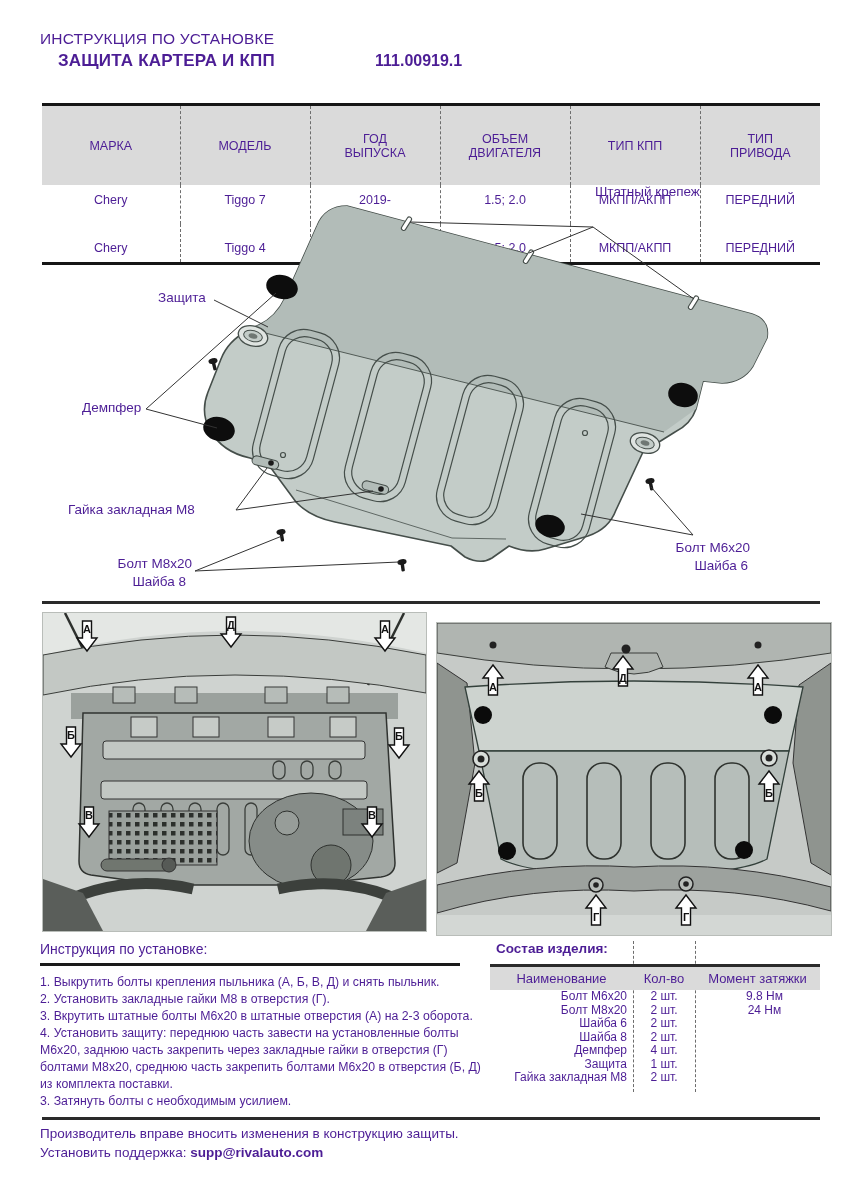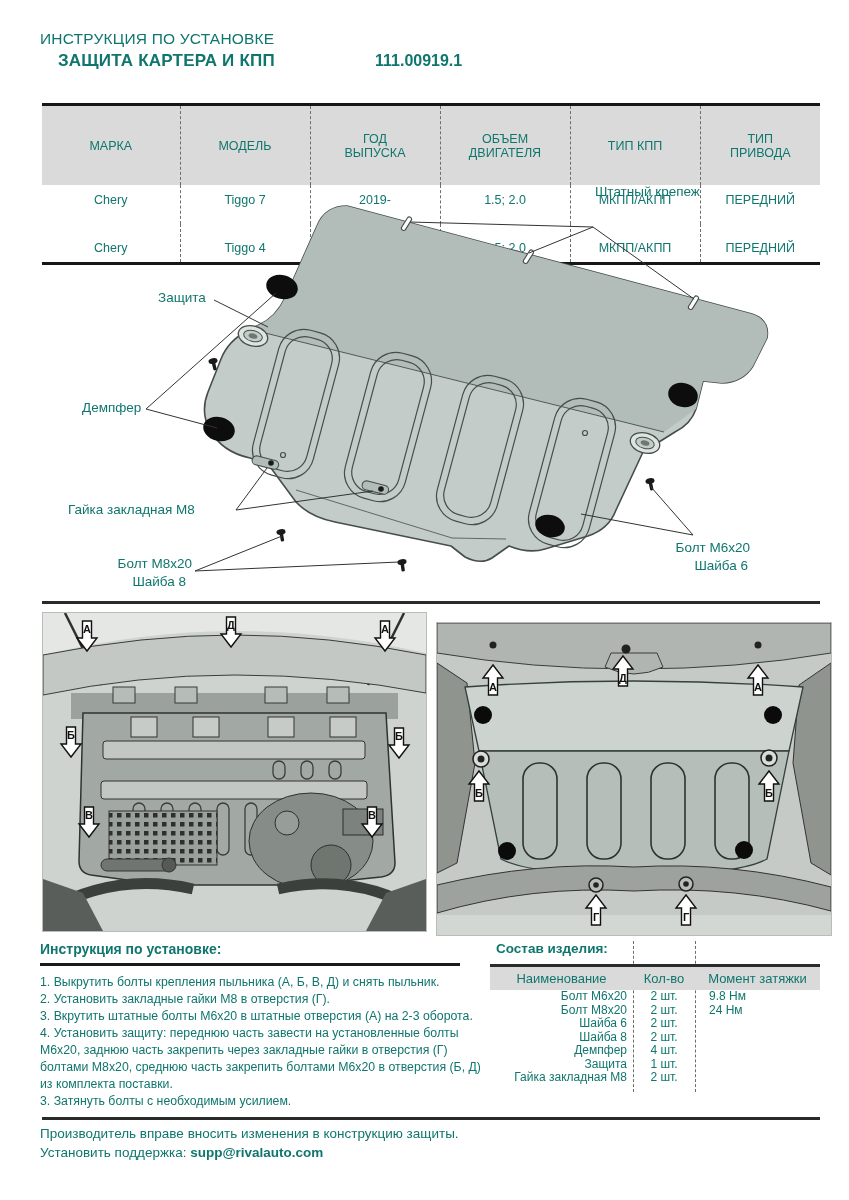--- a/index.html
+++ b/index.html
@@ -1,17 +1,17 @@
 <!DOCTYPE html>
 <html><head>
 <meta charset="utf-8">
 <style>
   html,body{margin:0;padding:0;background:#fff;}
   .page{position:relative;width:849px;height:1200px;background:#fff;overflow:hidden;
-        font-family:"Liberation Sans",sans-serif;color:#0f766e;}
+        font-family:"Liberation Sans",sans-serif;color:#4c1d95;}
   .abs{position:absolute;}
 
   
   .h-line1{left:40px;top:30px;font-size:15.5px;letter-spacing:.2px;}
   .h-line2{left:58px;top:51px;font-size:17px;font-weight:bold;letter-spacing:.2px;}
   .h-part{left:375px;top:52px;font-size:16px;font-weight:bold;}
 
   
   table.fit{position:absolute;left:42px;top:103px;width:778px;border-collapse:collapse;
             table-layout:fixed;border-top:3px solid #161616;border-bottom:3px solid #161616;}
@@ -23,35 +23,35 @@
   table.fit tbody tr:last-child td{padding-bottom:6px;}
   table.fit th + th, table.fit td + td{border-left:1px dashed #6d6d6d;}
 
   
   .dlabel{font-size:13.5px;line-height:16px;white-space:nowrap;}
   .ralign{text-align:right;}
 
   .rule{background:#2a2a2a;}
 
   
-  .inst-title{left:40px;top:941px;font-size:14px;font-weight:bold;}
+  .inst-title{left:40px;top:941px;font-size:14px;font-weight:normal;}
   .inst-underline{left:40px;top:963px;width:420px;height:3px;background:#1a1a1a;}
   .inst-steps{left:40px;top:974px;width:452px;font-size:12.3px;line-height:17px;}
 
   
   .parts{left:490px;top:941px;width:330px;height:151px;}
   .parts-title{position:absolute;left:6px;top:0;font-size:13.5px;font-weight:bold;}
   .pdash{position:absolute;top:0;bottom:0;width:0;border-left:1px dashed #6d6d6d;}
   table.parts-t{position:absolute;left:0;top:23px;width:330px;border-collapse:collapse;table-layout:fixed;
                 border-top:3px solid #2b2b2b;}
   table.parts-t th{background:#dadada;font-weight:normal;font-size:13px;height:23px;vertical-align:middle;padding:0;}
   table.parts-t td{font-size:12px;height:13.5px;line-height:13.5px;padding:0;}
   .c-name{text-align:right;padding-right:6px!important;}
   .c-qty{text-align:center;}
-  .c-tq{text-align:left;padding-left:14px!important;margin-top:32px;}
+  .c-tq{text-align:center;padding-left:14px!important;margin-top:32px;}
 
   
   .foot-line1{left:40px;top:1126px;font-size:13.5px;}
   .foot-line2{left:40px;top:1145px;font-size:13.5px;}
   .bold{font-weight:bold;margin-top:16px;}
 
   svg text.mk{font-family:"Liberation Sans",sans-serif;font-size:11px;font-weight:bold;fill:#111;}
 </style>
 </head>
 <body>

